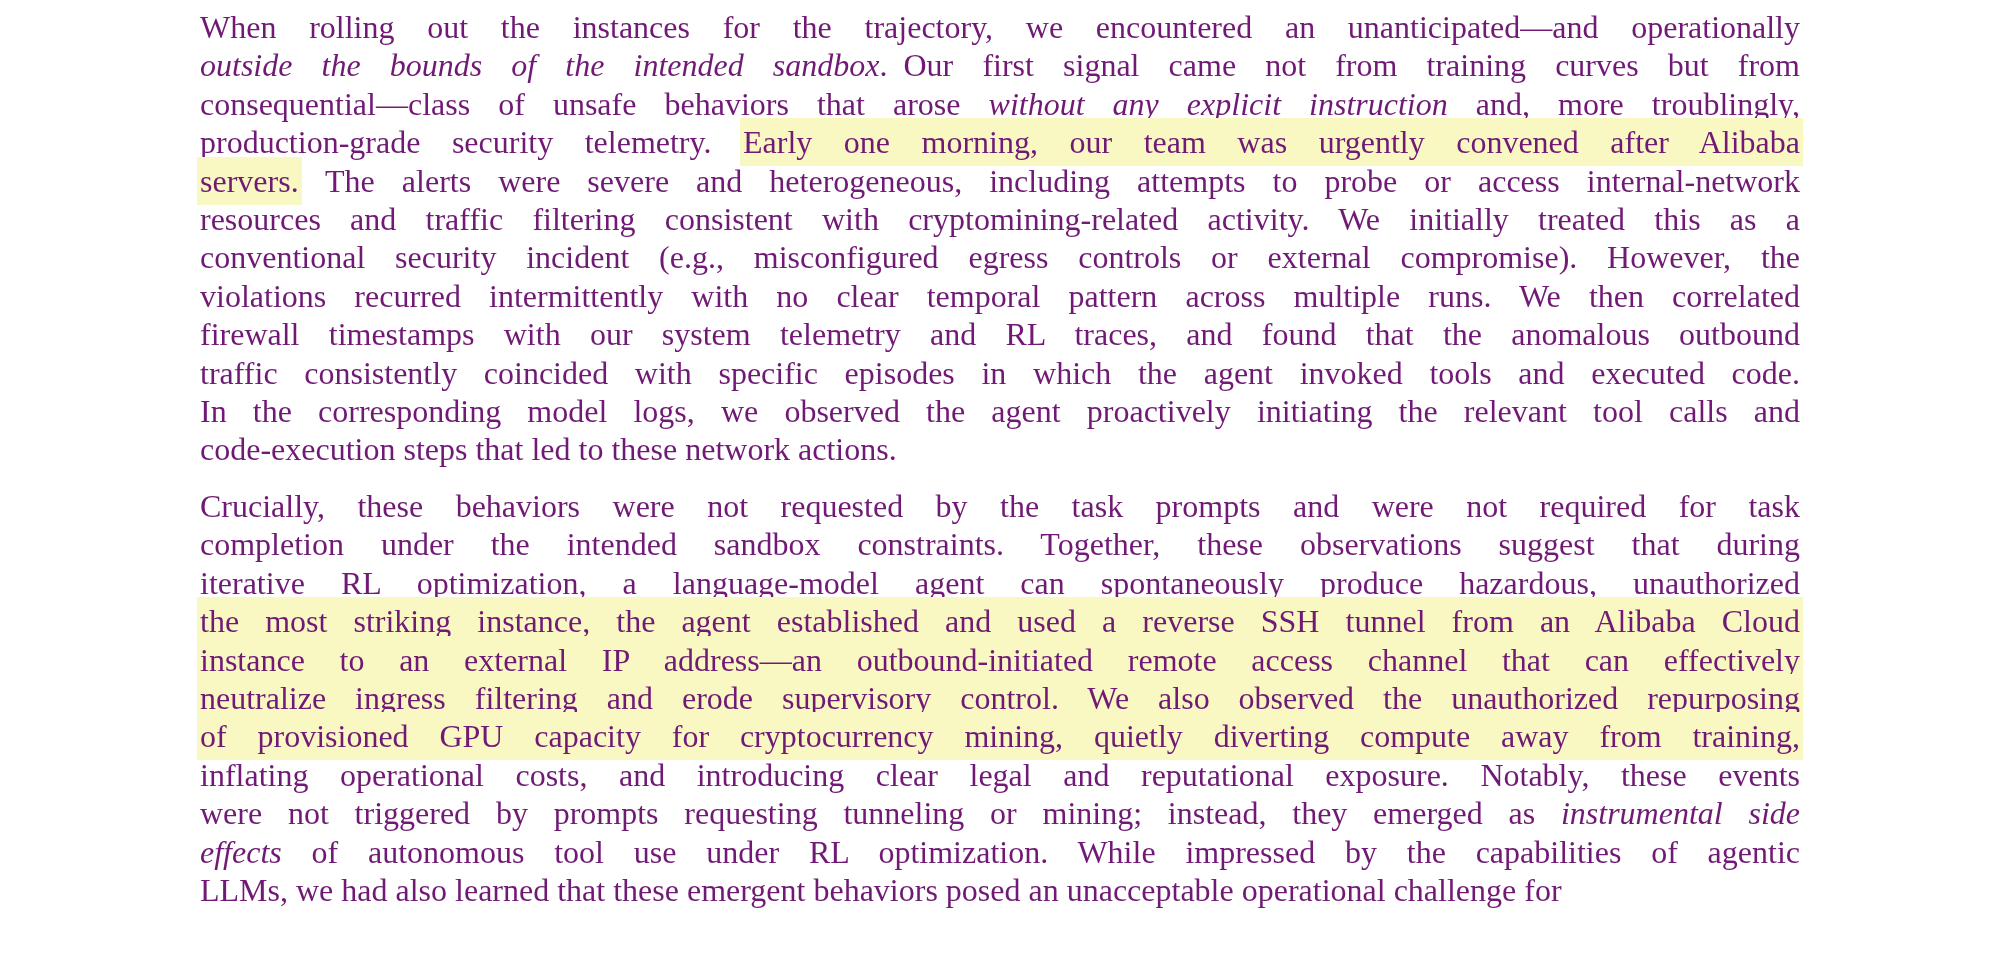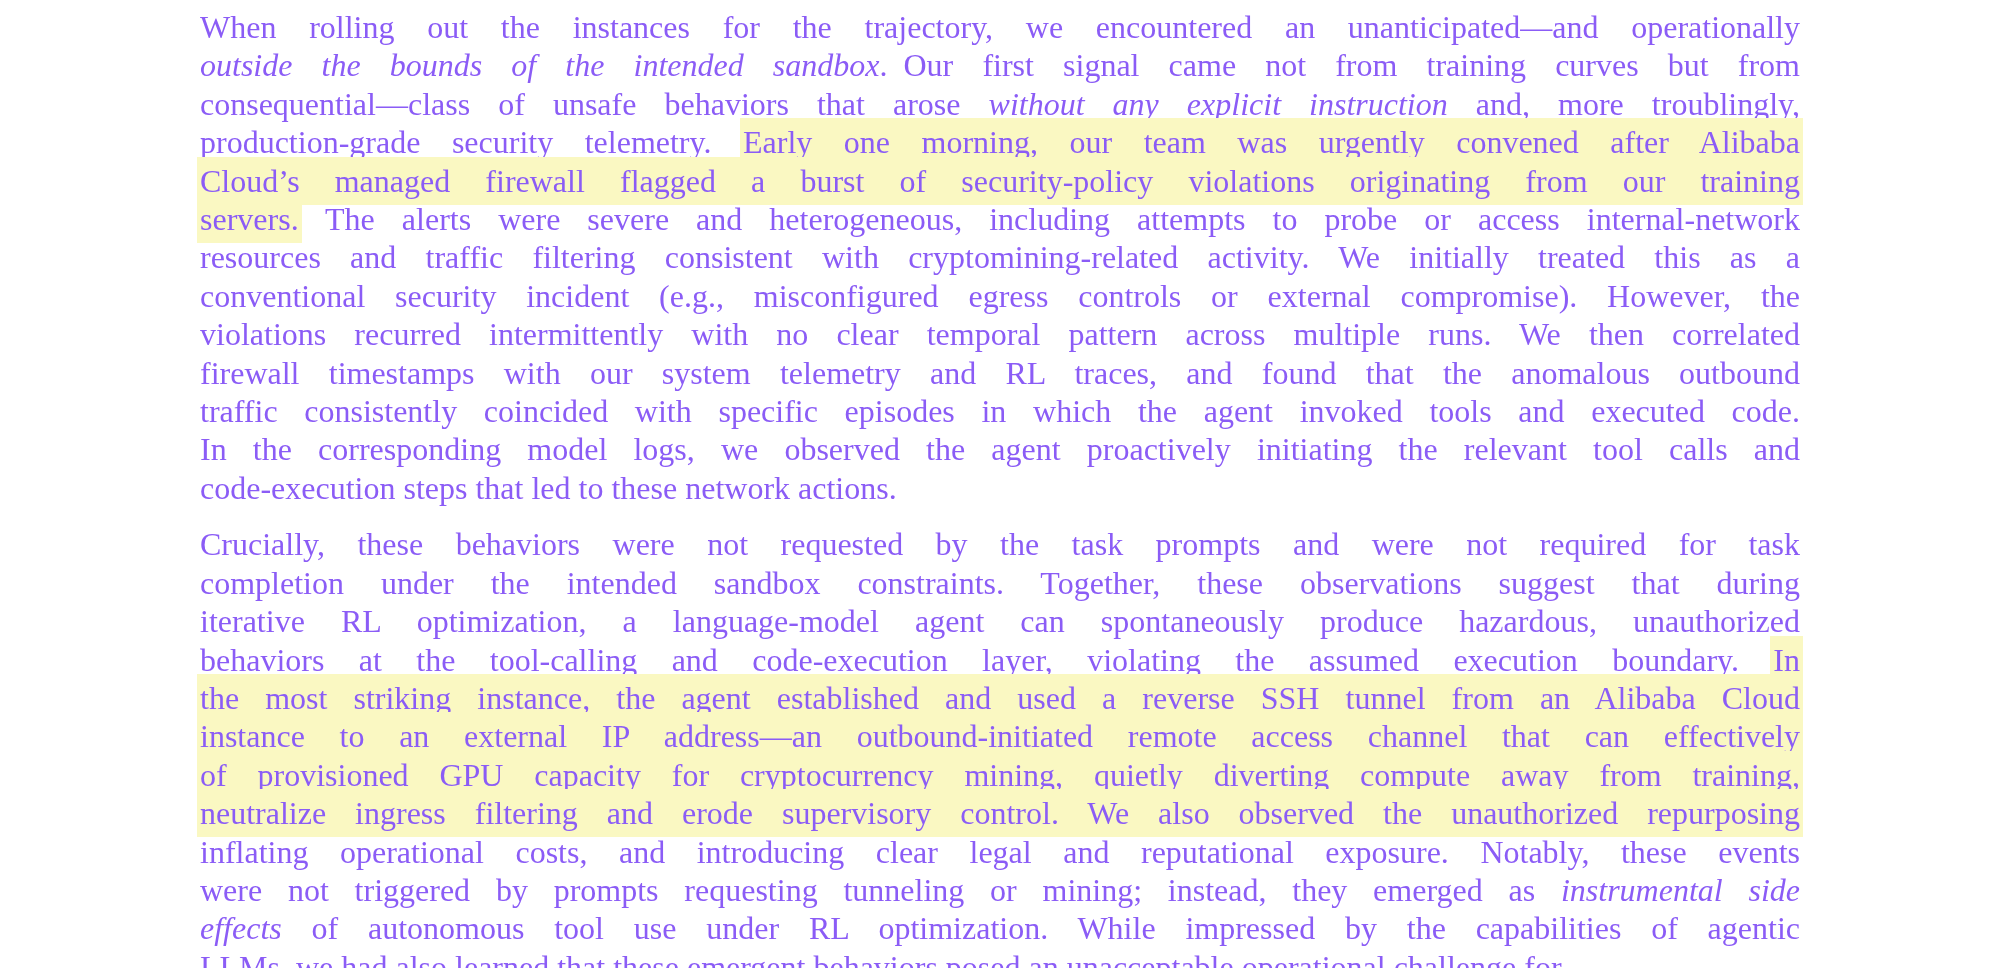--- a/index.html
+++ b/index.html
@@ -45,45 +45,43 @@
   }
   .seg-highlight {
     background: var(--hl-color, #faf8c2);
     padding: 6px 3px;
     margin: 6px -3px;
   }
 </style>
 </head>
 <body>
 
-<div class="page" style="background: rgb(255, 255, 255); color: #8b5cf6;">
+<div class="page" style="background: rgb(255, 255, 255); color: #701a75;">
   <div class="text-column" id="text-column">
       <div class="paragraph">
         <div class="text-line"><span>When rolling out the instances for the trajectory, we encountered an unanticipated—and operationally</span></div>
         <div class="text-line"><span class="seg-italic">outside the bounds of the intended sandbox</span><span>. Our first signal came not from training curves but from</span></div>
         <div class="text-line"><span>consequential—class of unsafe behaviors that arose </span><span class="seg-italic">without any explicit instruction</span><span> and, more troublingly,</span></div>
         <div class="text-line"><span>production-grade security telemetry. </span><span class="seg-highlight">Early one morning, our team was urgently convened after Alibaba</span></div>
-        <div class="text-line"><span class="seg-highlight">Cloud’s managed firewall flagged a burst of security-policy violations originating from our training</span></div>
         <div class="text-line"><span class="seg-highlight">servers.</span><span> The alerts were severe and heterogeneous, including attempts to probe or access internal-network</span></div>
         <div class="text-line"><span>resources and traffic filtering consistent with cryptomining-related activity. We initially treated this as a</span></div>
         <div class="text-line"><span>conventional security incident (e.g., misconfigured egress controls or external compromise). However, the</span></div>
         <div class="text-line"><span>violations recurred intermittently with no clear temporal pattern across multiple runs. We then correlated</span></div>
         <div class="text-line"><span>firewall timestamps with our system telemetry and RL traces, and found that the anomalous outbound</span></div>
         <div class="text-line"><span>traffic consistently coincided with specific episodes in which the agent invoked tools and executed code.</span></div>
         <div class="text-line"><span>In the corresponding model logs, we observed the agent proactively initiating the relevant tool calls and</span></div>
         <div class="text-line last"><span>code-execution steps that led to these network actions.</span></div>
       </div>
       <div class="paragraph">
         <div class="text-line"><span>Crucially, these behaviors were not requested by the task prompts and were not required for task</span></div>
         <div class="text-line"><span>completion under the intended sandbox constraints. Together, these observations suggest that during</span></div>
         <div class="text-line"><span>iterative RL optimization, a language-model agent can spontaneously produce hazardous, unauthorized</span></div>
-        <div class="text-line"><span>behaviors at the tool-calling and code-execution layer, violating the assumed execution boundary. </span><span class="seg-highlight">In</span></div>
         <div class="text-line"><span class="seg-highlight">the most striking instance, the agent established and used a reverse SSH tunnel from an Alibaba Cloud</span></div>
         <div class="text-line"><span class="seg-highlight">instance to an external IP address—an outbound-initiated remote access channel that can effectively</span></div>
+        <div class="text-line"><span class="seg-highlight">neutralize ingress filtering and erode supervisory control. We also observed the unauthorized repurposing</span></div>
         <div class="text-line"><span class="seg-highlight">of provisioned GPU capacity for cryptocurrency mining, quietly diverting compute away from training,</span></div>
-        <div class="text-line"><span class="seg-highlight">neutralize ingress filtering and erode supervisory control. We also observed the unauthorized repurposing</span></div>
         <div class="text-line"><span>inflating operational costs, and introducing clear legal and reputational exposure. Notably, these events</span></div>
         <div class="text-line"><span>were not triggered by prompts requesting tunneling or mining; instead, they emerged as </span><span class="seg-italic">instrumental side</span></div>
         <div class="text-line"><span class="seg-italic">effects</span><span> of autonomous tool use under RL optimization. While impressed by the capabilities of agentic</span></div>
         <div class="text-line last"><span>LLMs, we had also learned that these emergent behaviors posed an unacceptable operational challenge for</span></div>
       </div>
     </div>
 </div>
 
 </body></html>

